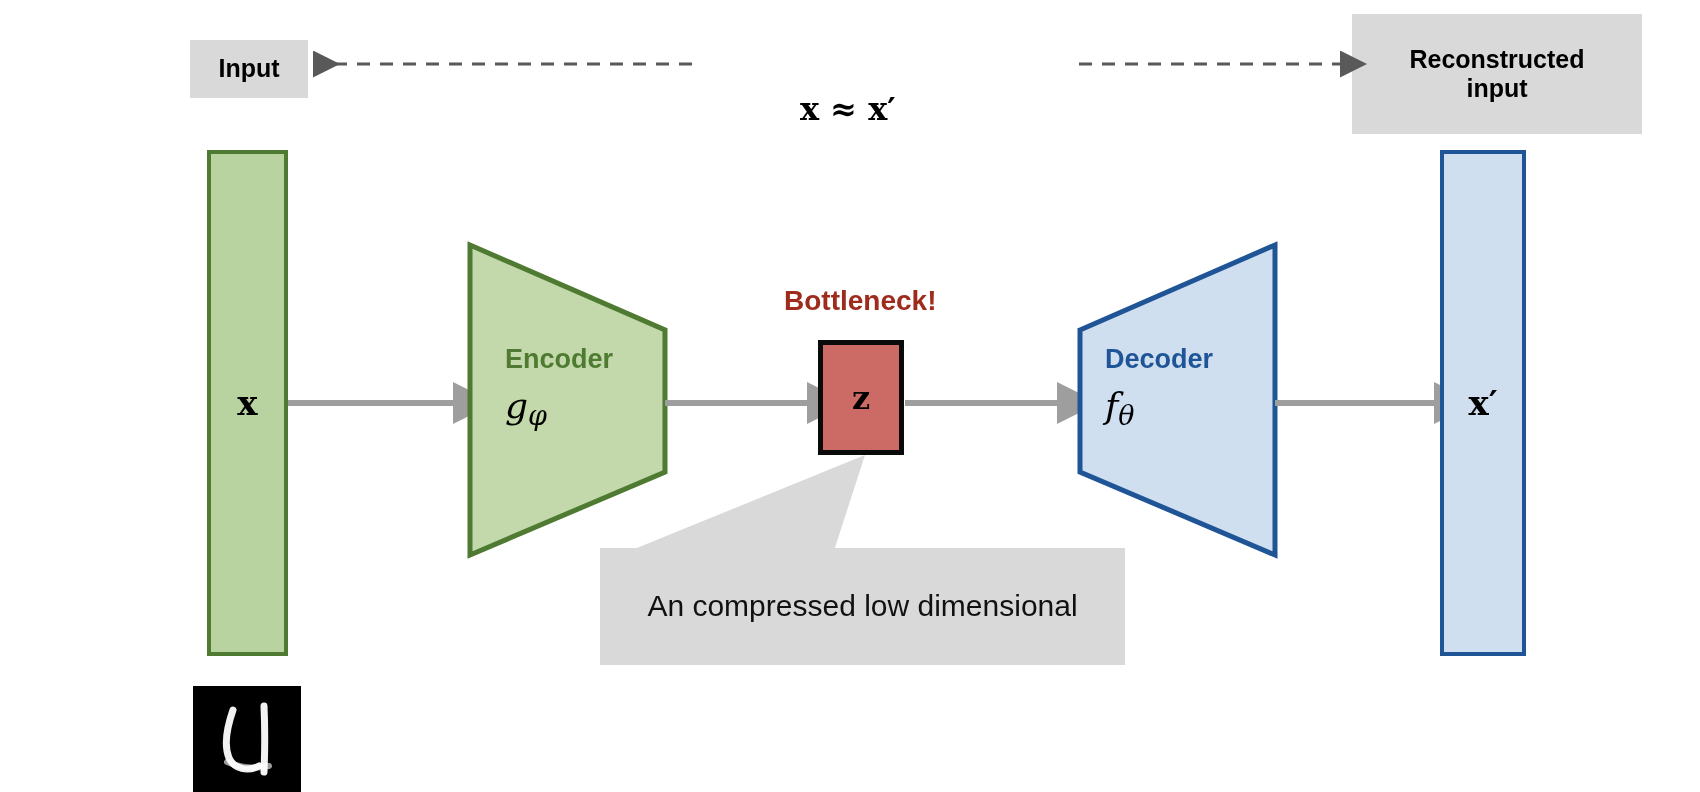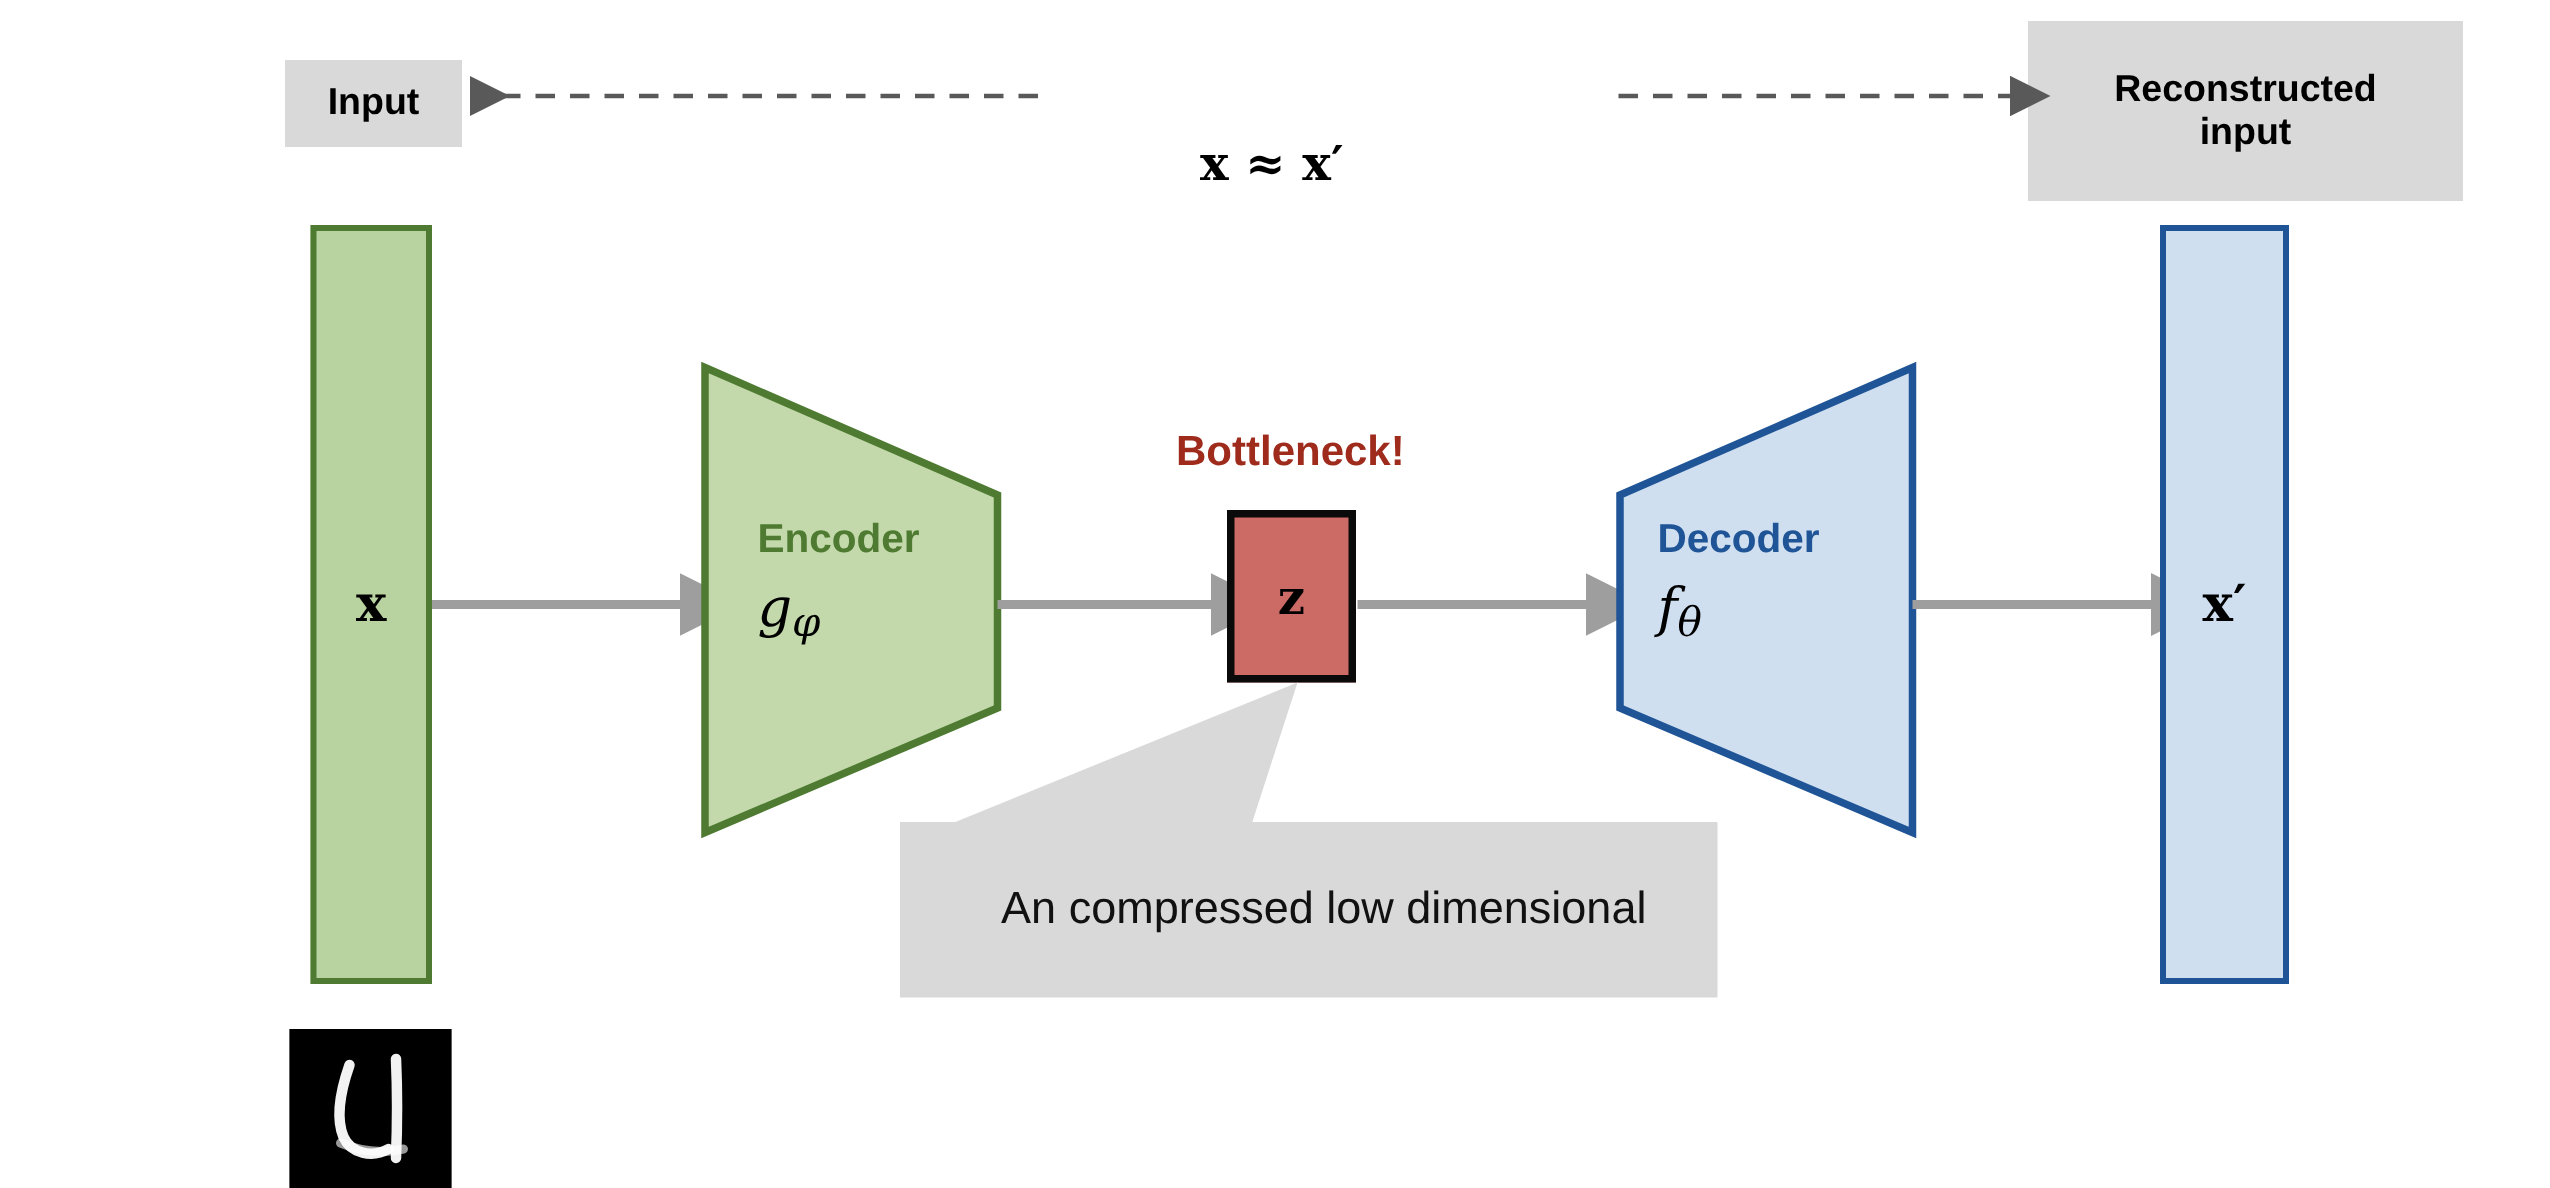--- a/index.html
+++ b/index.html
@@ -90,21 +90,20 @@
   
   .callout-body {
     background: #d9d9d9;
     color: #111111;
     display: flex;
     flex-direction: column;
     align-items: center;
     justify-content: center;
     text-align: center;
     line-height: 1.34;
-    padding-left: 20px;
   }
 
   
   .mnist {
     background: #000000;
     position: relative;
     overflow: hidden;
   }
 
   svg { display: block; overflow: visible; }

